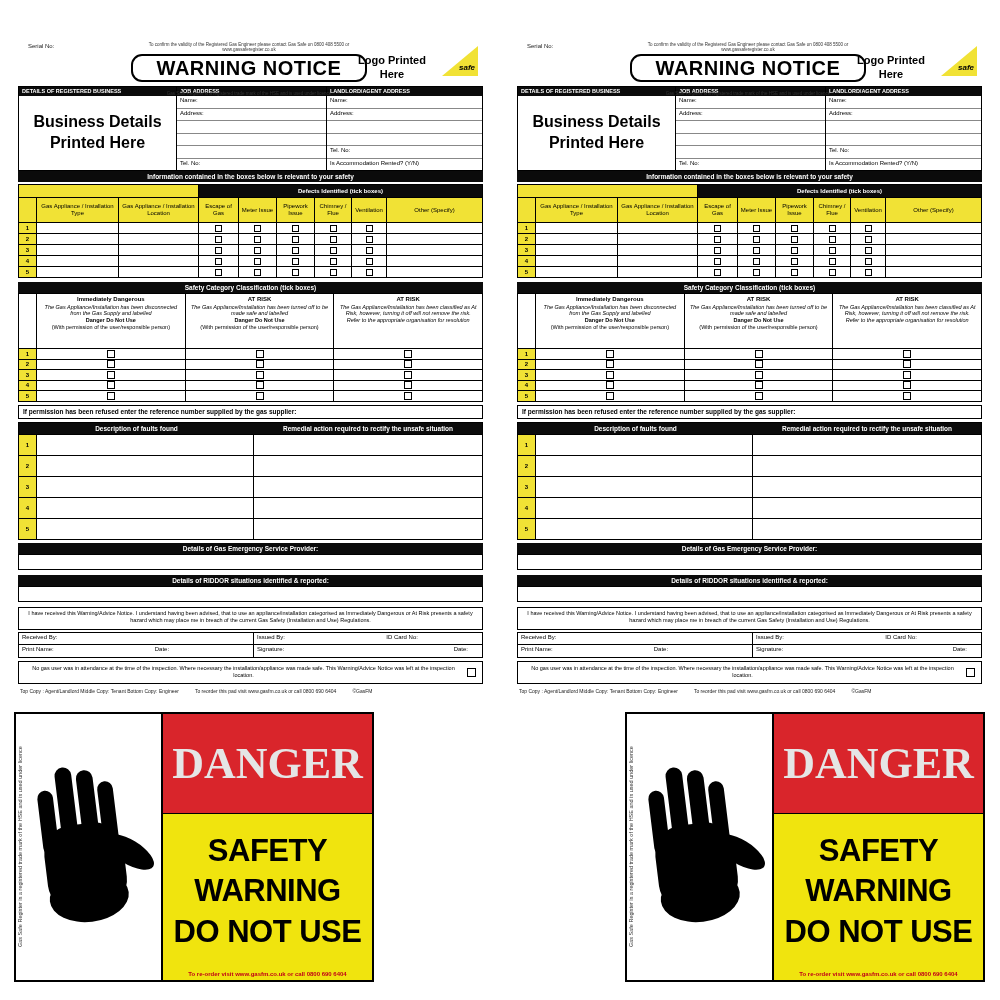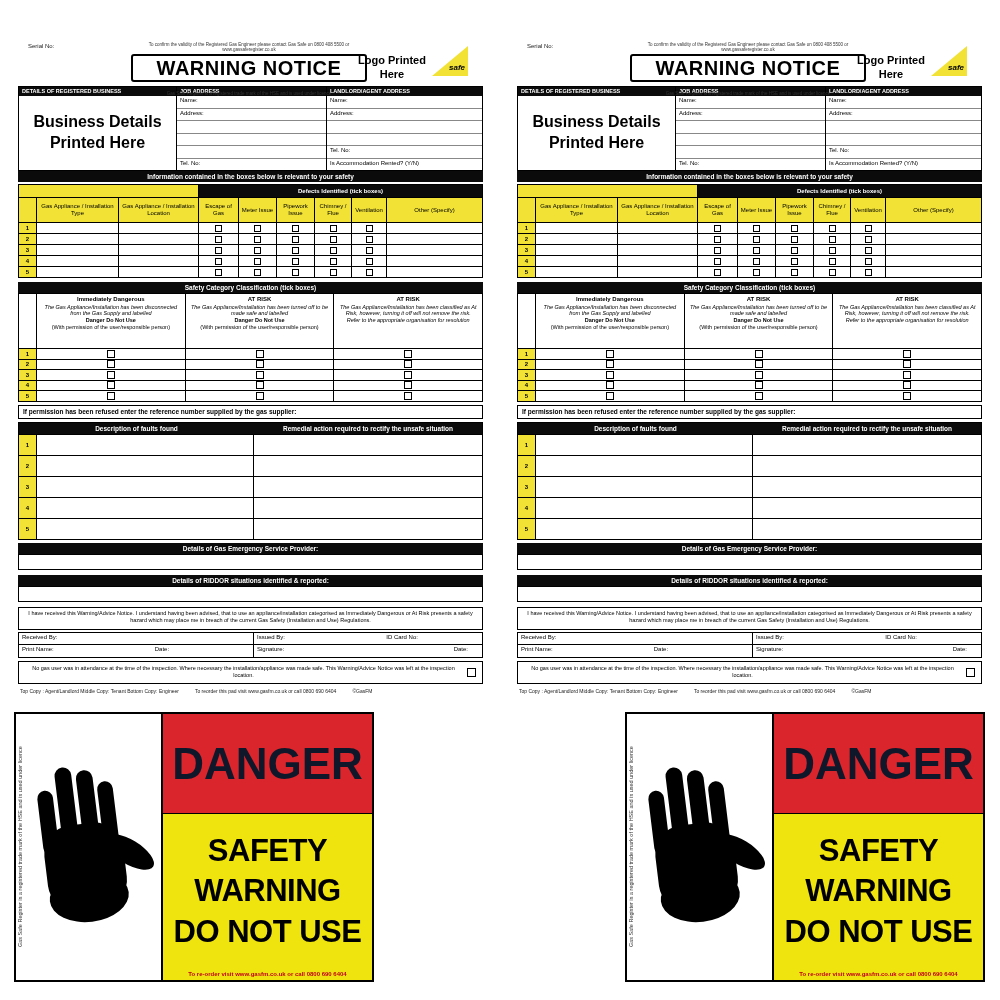--- a/index.html
+++ b/index.html
@@ -14,25 +14,25 @@
   
   .form { width:465px; background:#fff; font-size:6px; }
   .bar { background:#0b0b0b; color:#fff; font-weight:bold; text-align:center;
          font-size:6.5px; line-height:11px; height:11px; overflow:hidden; }
 
   .f-header { position:relative; height:46px; }
   .serial { position:absolute; left:10px; top:3px; font-size:6px; color:#222; }
   .head-center { position:absolute; left:95px; width:272px; text-align:center; top:1px; }
   .tiny { font-size:5px; color:#333; transform:scale(.9); }
   .title-box { margin:1px auto 8px auto; width:236px; border:2px solid #000;
-               border-radius:3px; font-size:20px; font-weight:bold; letter-spacing:.5px;
+               border-radius:11px; font-size:20px; font-weight:bold; letter-spacing:.5px;
                line-height:24px; }
   .logo-text { position:absolute; right:50px; top:14px; width:82px; text-align:center;
                font-size:11px; font-weight:bold; line-height:1.25; }
-  .gs-tri { position:absolute; right:15px; top:6px; width:36px; height:30px;
+  .gs-tri { position:absolute; right:5px; top:6px; width:36px; height:30px;
             background:var(--form-yellow,#F1E235);
             clip-path:polygon(100% 0, 100% 100%, 0 100%); }
   .gs-tri span { position:absolute; right:3px; bottom:4px; font-size:8px; font-weight:bold;
                  font-style:italic; }
 
   .biz { display:flex; height:85px; border:1px solid #000; }
   .biz-col { display:flex; flex-direction:column; }
   .biz-col.c1 { width:158px; border-right:1px solid #000;justify-content:space-between; }
   .biz-col.c2 { width:150px; border-right:1px solid #000; }
   .biz-col.c3 { flex:1; }
@@ -123,23 +123,23 @@
   .f-footer { margin-top:4px; display:flex; font-size:5px; color:#222; padding-left:2px; }
   .f-footer span { margin-right:16px; white-space:nowrap; }
 
   
   .dlabel { width:360px; height:270px; border:2px solid #000; display:flex; background:#fff; }
   .dl-left { width:145px; position:relative; }
   .vert { position:absolute; left:1px; top:4px; bottom:4px; writing-mode:vertical-rl;
           transform:rotate(180deg); font-size:5.5px; color:#333; text-align:center; }
   .hand { position:absolute; left:14px; top:38px; width:124px; height:188px; }
   .dl-right { flex:1; display:flex; flex-direction:column; border-left:2px solid #000; }
-  .dl-red { height:100px; background:var(--danger-red,#D9252B); color:#0f172a;
+  .dl-red { height:100px; background:var(--danger-red,#D9252B); color:#e5e5e5;
             display:flex; align-items:center; justify-content:center;
-            font-size:44px; font-weight:bold; border-bottom:1px solid #000; }
+            font-size:44px; font-weight:bold; border-bottom:1px solid #000;font-family:Liberation Serif, serif; }
   .dl-yellow { flex:1; background:var(--label-yellow,#F0E40E); position:relative;
                text-align:center; padding-top:17px; }
   .wline { font-size:31px; font-weight:bold; line-height:1.3; letter-spacing:-0.5px; }
   .dl-reorder { position:absolute; bottom:3px; left:0; width:100%; font-size:6px;
                 font-weight:bold; color:#C00018; }
 </style>
 </head>
 <body>
 
 <div id="form-slot-1" class="slot">

